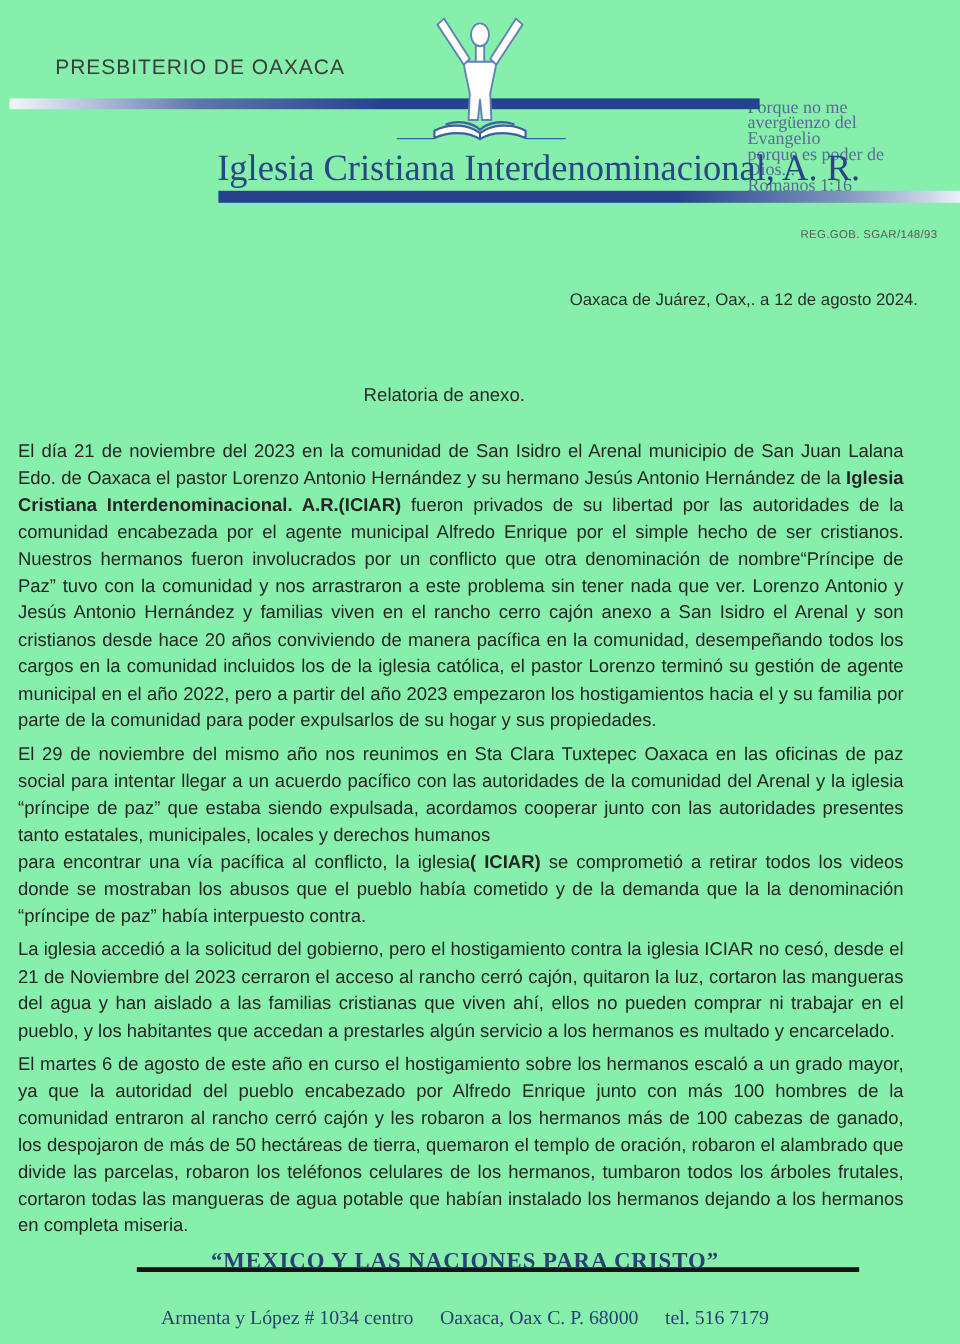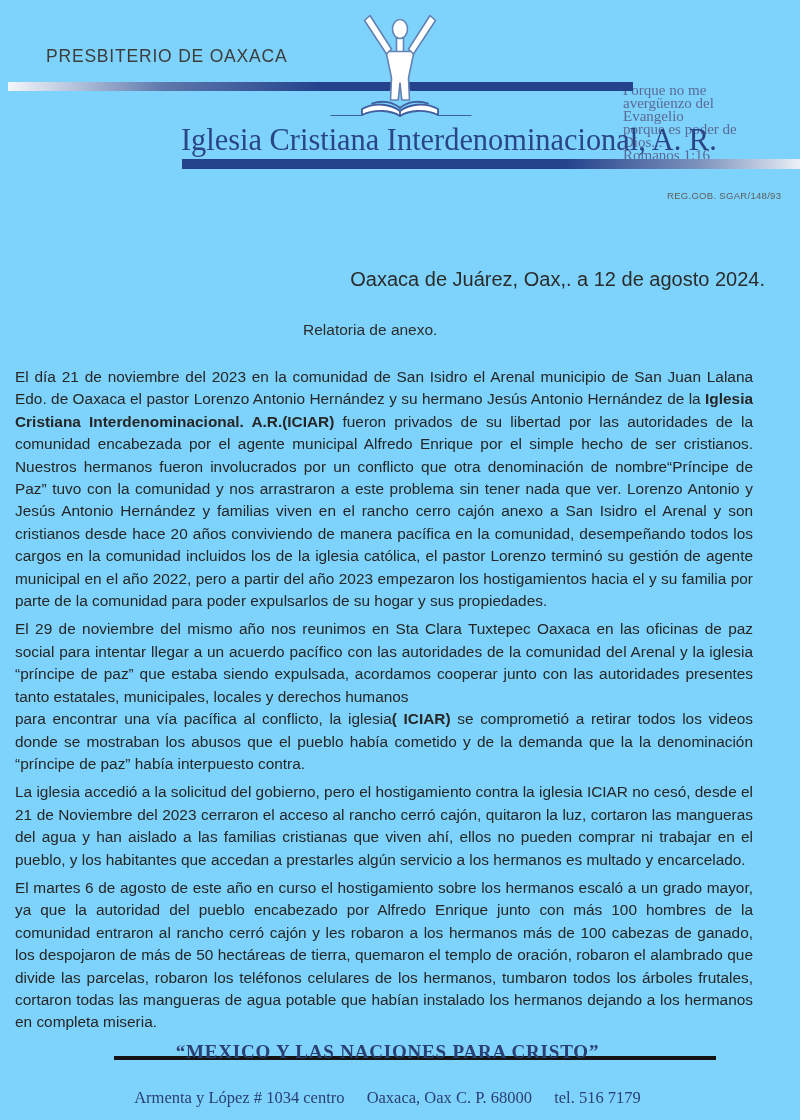--- a/index.html
+++ b/index.html
@@ -1,19 +1,19 @@
 <!DOCTYPE html>
 <html><head>
 <meta charset="utf-8">
 <style>
   html,body{margin:0;padding:0;background:#ffffff;}
   .page{
     position:relative;
     width:800px;height:1120px;
-    background:#7dd3fc;
+    background:#86efac;
     font-family:"Liberation Sans",sans-serif;
     overflow:hidden;
   }
   .presbiterio{
     position:absolute;left:46px;top:46px;
     font-size:17.5px;letter-spacing:.8px;color:#3d3d3d;
   }
   .bar-top{
     position:absolute;left:8px;top:82px;width:625px;height:9px;z-index:1;
     background:linear-gradient(90deg,#f4f6fa 0%,#b9c6dd 10%,#5e77ab 25%,#24438c 50%,#24438c 100%);
@@ -36,22 +36,22 @@
   }
   .tagline{
     position:absolute;left:253px;top:173px;
     font-size:16px;color:#3c3c3c;
   }
   .registration{
     position:absolute;left:667px;top:175px;
     font-size:9.5px;letter-spacing:.3px;color:#5c5c5c;margin-top:15px;
   }
   .dateline{
-    position:absolute;right:35px;top:268px;
-    font-size:20px;color:#2b2b2b;
+    position:absolute;right:35px;top:241px;
+    font-size:14px;color:#2b2b2b;
   }
   .subject{
     position:absolute;left:303px;top:321px;
     font-size:15.5px;color:#2b2b2b;
   }
   .letter-body{
     position:absolute;left:9px;top:360px;width:750px;
     font-size:15.4px;line-height:22.4px;color:#262626;
     text-align:justify;
   }

